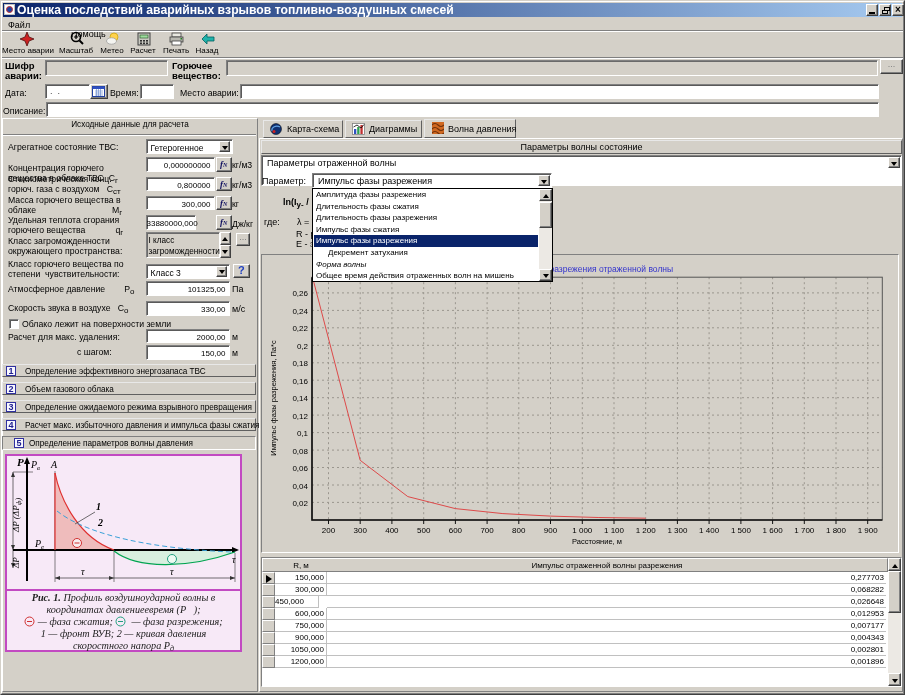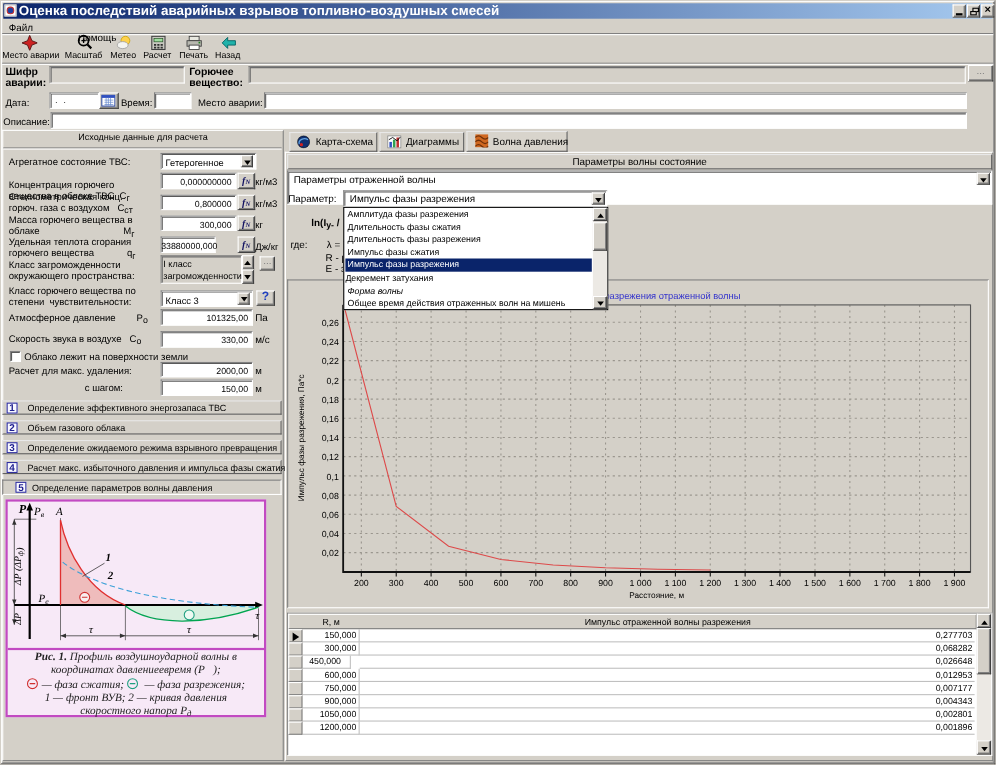--- a/index.html
+++ b/index.html
@@ -335,21 +335,21 @@
 <div class="ab" style="left:262px;top:572px;width:13px;height:97px;"></div>
 <div class="ab" style="left:262px;top:572px;width:13px;height:12px;background:#d4d0c8;border:1px solid;border-color:#fff #808080 #808080 #fff;">
     <span style="position:absolute;left:3px;top:2px;width:0;height:0;border:4px solid transparent;border-left:6px solid #000;"></span>
   </div>
 <div class="ab" style="left:275px;top:572px;width:52px;height:12px;border-right:1px solid #c0c0c0;border-bottom:1px solid #c0c0c0;text-align:right;padding-right:2px;line-height:11px;font-size:8px;">150,000</div>
 <div class="ab" style="left:327px;top:572px;width:559px;height:12px;border-bottom:1px solid #c0c0c0;text-align:right;padding-right:2px;line-height:11px;font-size:8px;">0,277703</div>
 <div class="ab" style="left:262px;top:584px;width:13px;height:12px;background:#d4d0c8;border:1px solid;border-color:#fff #808080 #808080 #fff;"></div>
 <div class="ab" style="left:275px;top:584px;width:52px;height:12px;border-right:1px solid #c0c0c0;border-bottom:1px solid #c0c0c0;text-align:right;padding-right:2px;line-height:11px;font-size:8px;">300,000</div>
 <div class="ab" style="left:327px;top:584px;width:559px;height:12px;border-bottom:1px solid #c0c0c0;text-align:right;padding-right:2px;line-height:11px;font-size:8px;">0,068282</div>
 <div class="ab" style="left:262px;top:596px;width:13px;height:12px;background:#d4d0c8;border:1px solid;border-color:#fff #808080 #808080 #fff;"></div>
-<div class="ab" style="left:275px;top:596px;width:44px;height:12px;border-right:1px solid #c0c0c0;border-bottom:1px solid #c0c0c0;text-align:center;padding-right:2px;line-height:11px;font-size:8px;">450,000</div>
+<div class="ab" style="left:275px;top:596px;width:44px;height:12px;border-right:1px solid #c0c0c0;border-bottom:1px solid #c0c0c0;text-align:left;padding-right:2px;line-height:11px;font-size:8px;">450,000</div>
 <div class="ab" style="left:327px;top:596px;width:559px;height:12px;border-bottom:1px solid #c0c0c0;text-align:right;padding-right:2px;line-height:11px;font-size:8px;">0,026648</div>
 <div class="ab" style="left:262px;top:608px;width:13px;height:12px;background:#d4d0c8;border:1px solid;border-color:#fff #808080 #808080 #fff;"></div>
 <div class="ab" style="left:275px;top:608px;width:52px;height:12px;border-right:1px solid #c0c0c0;border-bottom:1px solid #c0c0c0;text-align:right;padding-right:2px;line-height:11px;font-size:8px;">600,000</div>
 <div class="ab" style="left:327px;top:608px;width:559px;height:12px;border-bottom:1px solid #c0c0c0;text-align:right;padding-right:2px;line-height:11px;font-size:8px;">0,012953</div>
 <div class="ab" style="left:262px;top:620px;width:13px;height:12px;background:#d4d0c8;border:1px solid;border-color:#fff #808080 #808080 #fff;"></div>
 <div class="ab" style="left:275px;top:620px;width:52px;height:12px;border-right:1px solid #c0c0c0;border-bottom:1px solid #c0c0c0;text-align:right;padding-right:2px;line-height:11px;font-size:8px;">750,000</div>
 <div class="ab" style="left:327px;top:620px;width:559px;height:12px;border-bottom:1px solid #c0c0c0;text-align:right;padding-right:2px;line-height:11px;font-size:8px;">0,007177</div>
 <div class="ab" style="left:262px;top:632px;width:13px;height:12px;background:#d4d0c8;border:1px solid;border-color:#fff #808080 #808080 #fff;"></div>
 <div class="ab" style="left:275px;top:632px;width:52px;height:12px;border-right:1px solid #c0c0c0;border-bottom:1px solid #c0c0c0;text-align:right;padding-right:2px;line-height:11px;font-size:8px;">900,000</div>
 <div class="ab" style="left:327px;top:632px;width:559px;height:12px;border-bottom:1px solid #c0c0c0;text-align:right;padding-right:2px;line-height:11px;font-size:8px;">0,004343</div>
@@ -364,21 +364,21 @@
 <div class="ab raised" style="left:888px;top:571px;width:13px;height:42px;"></div>
 <div class="ab arrbtn" style="left:888px;top:673px;width:13px;height:13px;"></div>
 
 <div class="ab" style="left:312px;top:188px;width:241px;height:94px;background:#fff;border:1px solid #000;z-index:50;">
  <div style="position:absolute;left:1px;top:0px;right:14px;">
   <div style="height:11.6px;padding-left:2px;line-height:11.6px;font-size:8px;">Амплитуда фазы разрежения</div>
   <div style="height:11.6px;padding-left:2px;line-height:11.6px;font-size:8px;">Длительность фазы сжатия</div>
   <div style="height:11.6px;padding-left:2px;line-height:11.6px;font-size:8px;">Длительность фазы разрежения</div>
   <div style="height:11.6px;padding-left:2px;line-height:11.6px;font-size:8px;">Импульс фазы сжатия</div>
   <div style="height:11.6px;padding-left:2px;line-height:11.6px;font-size:8px;background:#0a246a;color:#fff;">Импульс фазы разрежения</div>
-  <div style="height:11.6px;padding-left:0;line-height:11.6px;font-size:8px;">Декремент затухания</div>
+  <div style="height:11.6px;padding-left:14px;line-height:11.6px;font-size:8px;">Декремент затухания</div>
   <div style="height:11.6px;padding-left:2px;line-height:11.6px;font-size:8px;font-style:italic;">Форма волны</div>
   <div style="height:11.6px;padding-left:2px;line-height:11.6px;font-size:8px;">Общее время действия отраженных волн на мишень</div>
  </div>
  <div style="position:absolute;right:0;top:0;width:13px;height:92px;background:#ece9e4;"></div>
  <div class="arrbtn upbtn" style="right:0;top:0;width:13px;height:12px;"></div>
  <div class="raised" style="position:absolute;right:0;top:13px;width:13px;height:26px;"></div>
  <div class="arrbtn" style="right:0;top:80px;width:13px;height:12px;"></div>
 </div>
 
 </body></html>

